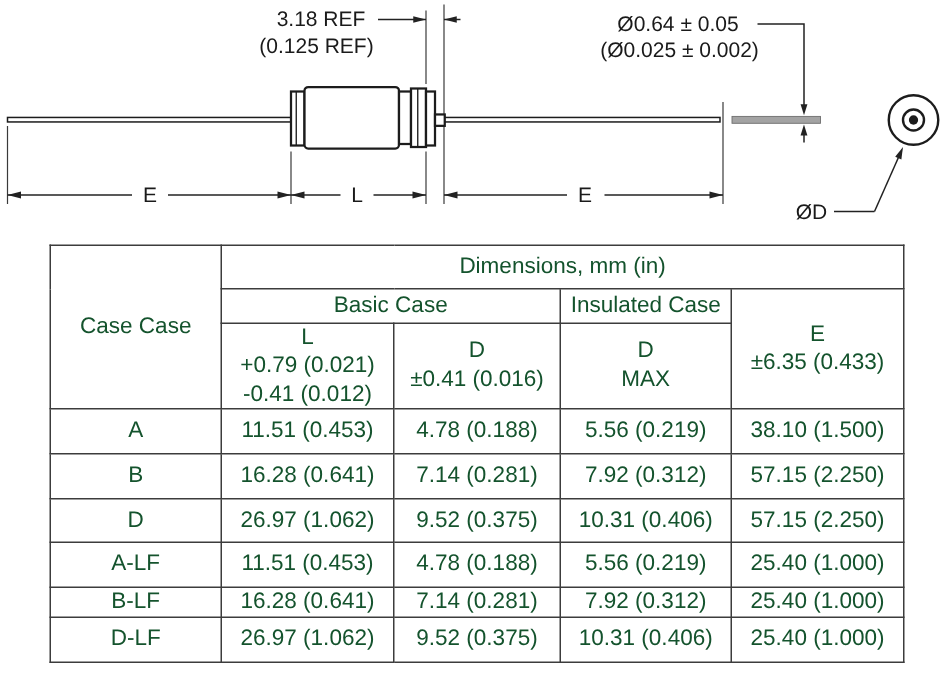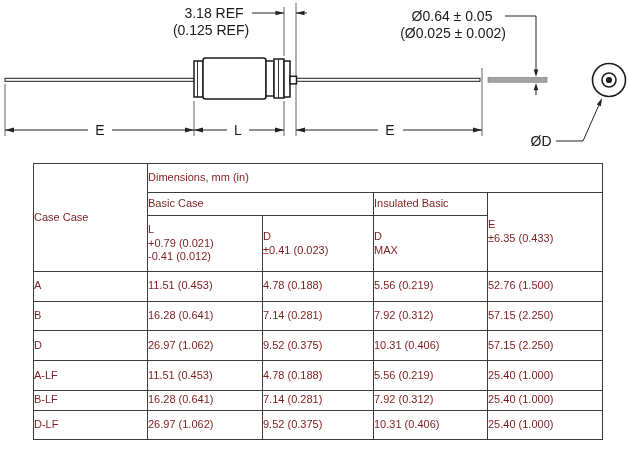--- a/index.html
+++ b/index.html
@@ -1,32 +1,32 @@
 <!DOCTYPE html>
 <html><head>
 <meta charset="utf-8">
 <style>
   html,body{margin:0;padding:0;background:#fff;}
   .page{position:relative;width:630px;height:461px;background:#ffffff;
-        font-family:"Liberation Sans",sans-serif;color:#7f1d1d;overflow:hidden;}
+        font-family:"Liberation Sans",sans-serif;color:#14532d;overflow:hidden;}
   
   .drawing{position:absolute;left:0;top:0;width:630px;height:162px;}
   .xl{stroke:#3a3a3a;stroke-width:0.8;fill:none;}
   .dim{stroke:#222;stroke-width:1;fill:none;}
   .part{fill:#ffffff;stroke:#1c1c1c;stroke-width:1.5;}
   .thin{stroke:#1c1c1c;stroke-width:0.9;fill:none;}
   .lead{fill:#ffffff;stroke:#1c1c1c;stroke-width:1;}
   .arr{fill:#222;stroke:none;}
   .dtxt{font-family:"Liberation Sans",sans-serif;font-size:14px;fill:#1a1a1a;}
   .mid{text-anchor:middle;}
   
   .specs{position:absolute;left:33px;top:163px;border-collapse:collapse;
          table-layout:fixed;width:569px;}
-  .specs td{border:1px solid #3c3c3c;text-align:left;vertical-align:middle;
-            font-size:11px;line-height:1.25;padding:0;background:#fff;}
+  .specs td{border:1px solid #3c3c3c;text-align:center;vertical-align:middle;
+            font-size:15px;line-height:1.25;padding:0;background:#fff;}
   .hl span{display:block;}
 </style>
 </head>
 <body>
 
 <div class="page">
 
   <svg class="drawing" width="630" height="162" viewBox="0 0 630 162">
 
     <g>
@@ -118,47 +118,47 @@
       <col style="width:114px">
         <col style="width:115px">
     </colgroup>
     <tbody>
         <tr style="height:29px">
       <td rowspan="3">Case Case</td>
       <td colspan="4">Dimensions, mm (in)</td>
     </tr>
     <tr style="height:23px">
       <td colspan="2">Basic Case</td>
-      <td>Insulated Basic</td>
+      <td>Insulated Case</td>
       <td rowspan="2" class="hl">
         <span>E</span>
         <span>±6.35 (0.433)</span>
       </td>
     </tr>
     <tr style="height:56px">
       <td class="hl">
         <span>L</span>
         <span>+0.79 (0.021)</span>
         <span>-0.41 (0.012)</span>
       </td>
       <td class="hl">
         <span>D</span>
-        <span>±0.41 (0.023)</span>
+        <span>±0.41 (0.016)</span>
       </td>
       <td class="hl">
         <span>D</span>
         <span>MAX</span>
       </td>
     </tr>
     <tr style="height:29.7px">
       <td>A</td>
       <td>11.51 (0.453)</td>
       <td>4.78 (0.188)</td>
       <td>5.56 (0.219)</td>
-      <td>52.76 (1.500)</td>
+      <td>38.10 (1.500)</td>
     </tr>
     <tr style="height:29.7px">
       <td>B</td>
       <td>16.28 (0.641)</td>
       <td>7.14 (0.281)</td>
       <td>7.92 (0.312)</td>
       <td>57.15 (2.250)</td>
     </tr>
     <tr style="height:29.7px">
       <td>D</td>

